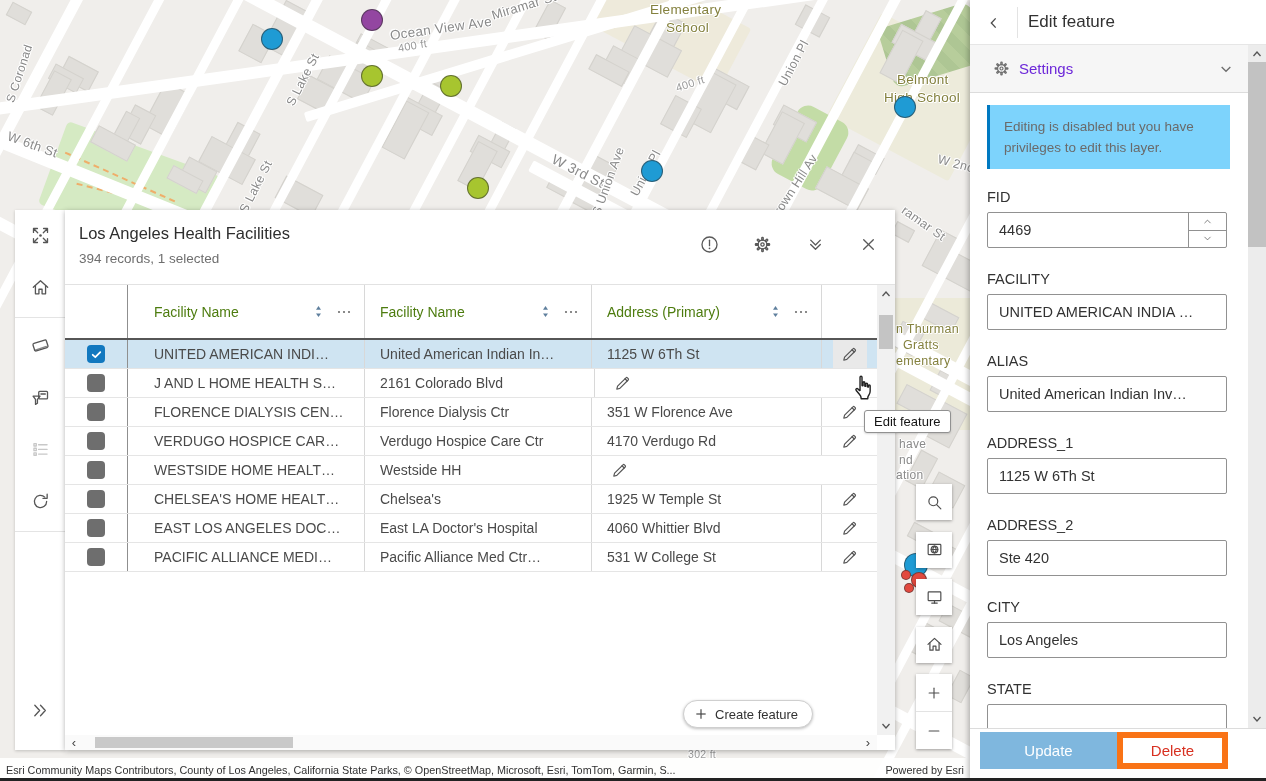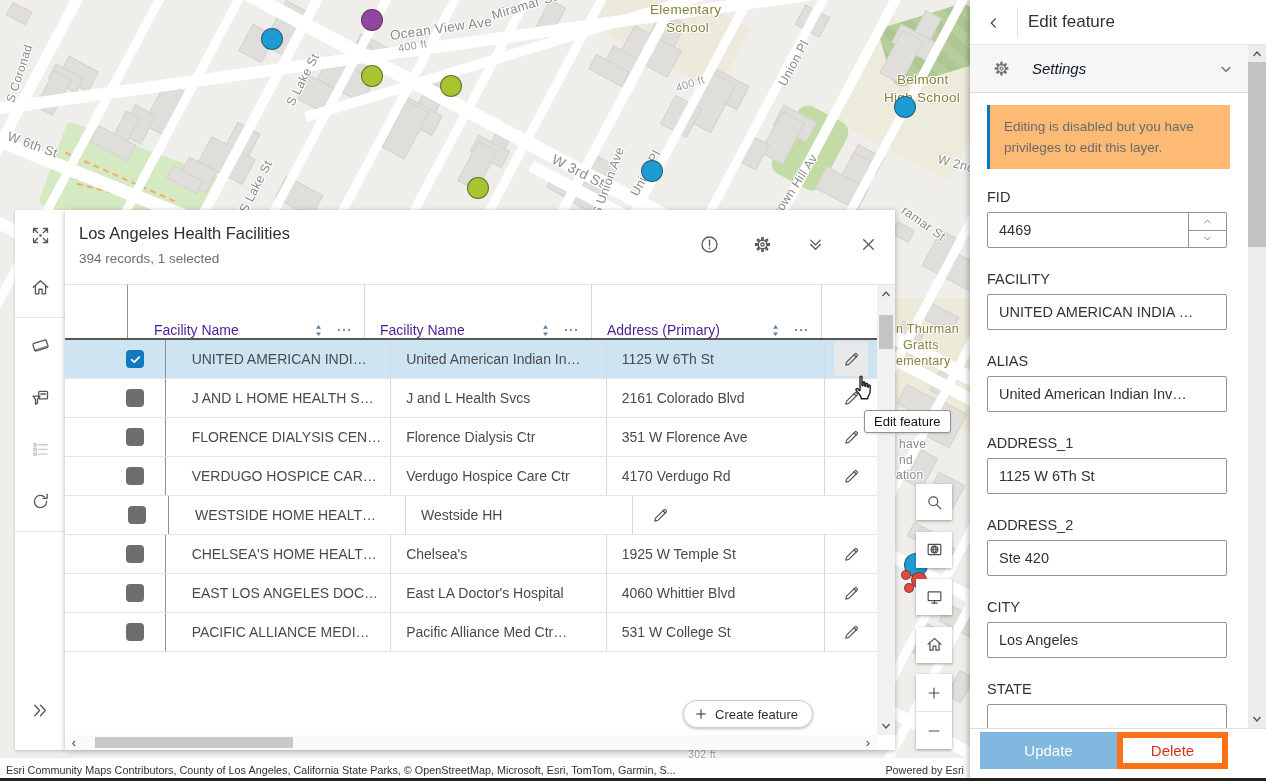--- a/index.html
+++ b/index.html
@@ -42,30 +42,30 @@
   #table-panel{position:absolute;left:65px;top:210px;width:830px;height:540px;background:#fff;z-index:7;
      box-shadow:0 1px 5px rgba(0,0,0,.3);}
   #t-header{position:absolute;left:0;top:0;width:830px;height:75px;border-bottom:1px solid #e2e2e2;box-sizing:border-box;}
   #t-title{position:absolute;left:14px;top:14px;font-size:16.5px;font-weight:500;color:#2e2e2e;}
   #t-subtitle{position:absolute;left:14px;top:41px;font-size:13.5px;color:#6e6e6e;}
   #t-header-icons{position:absolute;right:16px;top:23px;display:flex;gap:31px;color:#595959;}
   #t-header-icons .hicon{width:22px;height:22px;cursor:pointer;display:flex;align-items:center;justify-content:center;}
   #t-header-icons svg{width:21px;height:21px;}
   #t-colheader{position:absolute;left:0;top:75px;width:812px;height:55px;display:flex;
      border-bottom:2px solid #565656;box-sizing:border-box;}
-  .ch-cell{box-sizing:border-box;display:flex;align-items:flex-end;font-size:14px;color:#4c1d95;}
+  .ch-cell{box-sizing:border-box;display:flex;align-items:center;font-size:14px;color:#4d7c0f;}
   .ch-cb{width:63px;border-right:1px solid #8f8f8f;}
   .ch-c1{width:237px;padding-left:26px;border-right:1px solid #d8d8d8;}
   .ch-c2{width:227px;padding-left:15px;border-right:1px solid #d8d8d8;}
   .ch-c3{width:230px;padding-left:15px;border-right:1px solid #d8d8d8;}
   .ch-label{flex:1;white-space:nowrap;overflow:hidden;}
   .ch-sort{width:15px;height:15px;margin-right:10px;cursor:pointer;}
   .ch-menu{width:16px;height:16px;margin-right:12px;color:#6e6e6e;cursor:pointer;}
   #t-body{position:absolute;left:0;top:130px;width:812px;height:395px;overflow:hidden;}
-  .t-row{display:flex;height:39px;box-sizing:border-box;border-bottom:1px solid #e5e5e5;background:#fff;padding-left:41px;}
+  .t-row{display:flex;height:29px;box-sizing:border-box;border-bottom:1px solid #e5e5e5;background:#fff;}
   .t-row.selected{background:#cfe4f2;}
   .cell{box-sizing:border-box;display:flex;align-items:center;font-size:14px;color:#4a4a4a;
      white-space:nowrap;overflow:hidden;}
   .cb-cell{width:63px;justify-content:center;border-right:1px solid #8f8f8f;}
   .c1{width:237px;padding-left:26px;border-right:1px solid #d8d8d8;}
   .c2{width:227px;padding-left:15px;border-right:1px solid #d8d8d8;}
   .c3{width:230px;padding-left:15px;border-right:1px solid #d8d8d8;}
   .edit-cell{width:55px;justify-content:center;}
   .checkbox{width:18px;height:18px;border-radius:4px;background:#6e6e6e;cursor:pointer;
      display:flex;align-items:center;justify-content:center;}
@@ -97,24 +97,24 @@
   #edit-panel{position:absolute;left:970px;top:0;width:296px;height:781px;background:#fff;z-index:8;
      box-shadow:-2px 0 5px rgba(0,0,0,.25);}
   #ep-header{position:absolute;left:0;top:0;width:296px;height:45px;border-bottom:1px solid #e6e6e6;box-sizing:border-box;background:#fff;}
   #ep-back{position:absolute;left:8px;top:7px;width:32px;height:32px;display:flex;align-items:center;justify-content:center;color:#4c4c4c;cursor:pointer;}
   #ep-back svg{width:16px;height:16px;}
   #ep-hdiv{position:absolute;left:47px;top:7px;width:1px;height:31px;background:#e3e3e3;}
   #ep-title{position:absolute;left:58px;top:12px;font-size:17px;color:#323232;}
   #ep-settings{position:absolute;left:0;top:45px;width:278px;height:48px;background:#f6f6f6;
      border-bottom:1px solid #dcdcdc;box-sizing:border-box;display:flex;align-items:center;cursor:pointer;}
   #ep-settings .gear{width:19px;height:19px;margin-left:22px;color:#6e6e6e;}
-  #ep-settings .lbl{margin-left:21px;font-size:15px;color:#0f172a;font-style:italic;}
+  #ep-settings .lbl{margin-left:8px;font-size:15px;color:#6d28d9;}
   #ep-settings .chev{margin-left:auto;margin-right:14px;width:16px;height:16px;color:#6e6e6e;}
   #ep-content{position:absolute;left:0;top:93px;width:278px;height:688px;overflow:hidden;box-sizing:border-box;padding:12px 0 0 17px;}
-  #ep-notice{width:243px;box-sizing:border-box;background:#fdba74;border-left:3px solid #0079c1;
+  #ep-notice{width:243px;box-sizing:border-box;background:#7dd3fc;border-left:3px solid #0079c1;
      padding:11px 14px;font-size:13.5px;line-height:21px;color:#6a6a6a;margin-bottom:20px;}
   .field{margin-bottom:0;}
   .f-label{font-size:14.5px;color:#323232;margin-bottom:7px;}
   .input{width:240px;height:36px;box-sizing:border-box;border:1px solid #919191;border-radius:2px;background:#fff;
      display:flex;align-items:center;font-size:14.5px;color:#323232;margin-bottom:23px;cursor:text;}
   .input .val{padding-left:11px;white-space:nowrap;overflow:hidden;flex:1;}
   .spinner{width:37px;height:34px;border-left:1px solid #919191;display:flex;flex-direction:column;}
   .spinner .sp{flex:1;display:flex;align-items:center;justify-content:center;color:#4a4a4a;cursor:pointer;}
   .spinner .sp:first-child{border-bottom:1px solid #919191;}
   .spinner svg{width:11px;height:11px;}
@@ -503,21 +503,20 @@
               </svg>
             </span>
           </div>
         </div>
       </div>
       <div class="t-row">
         <div class="cell cb-cell">
           <div class="checkbox"></div>
         </div>
         <div class="cell c1">J AND L HOME HEALTH S…</div>
-        <div class="cell c2">J and L Health Svcs</div>
         <div class="cell c3">2161 Colorado Blvd</div>
         <div class="cell edit-cell">
           <div class="pencil-wrap">
             <span class="icon">
               <svg viewBox="0 0 24 24" fill="none" stroke="currentColor" stroke-width="1.5" stroke-linecap="round" stroke-linejoin="round">
                 <path d="M4.8 19.2 l1-3.8 L16.4 4.8 c.5-.5 1.3-.5 1.8 0 l1 1 c.5.5.5 1.3 0 1.8 L8.6 18.2 z"></path>
                 <line x1="15.2" y1="6" x2="18" y2="8.8"></line>
               </svg>
             </span>
           </div>

